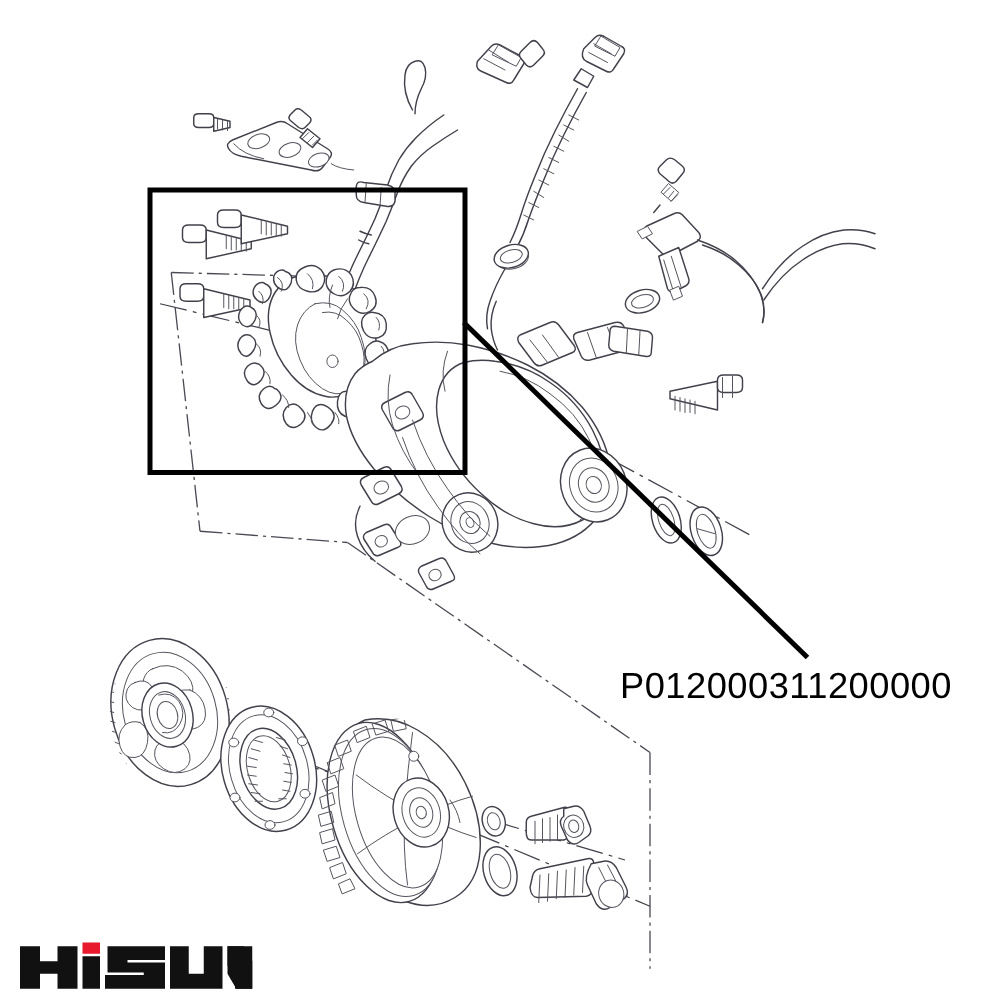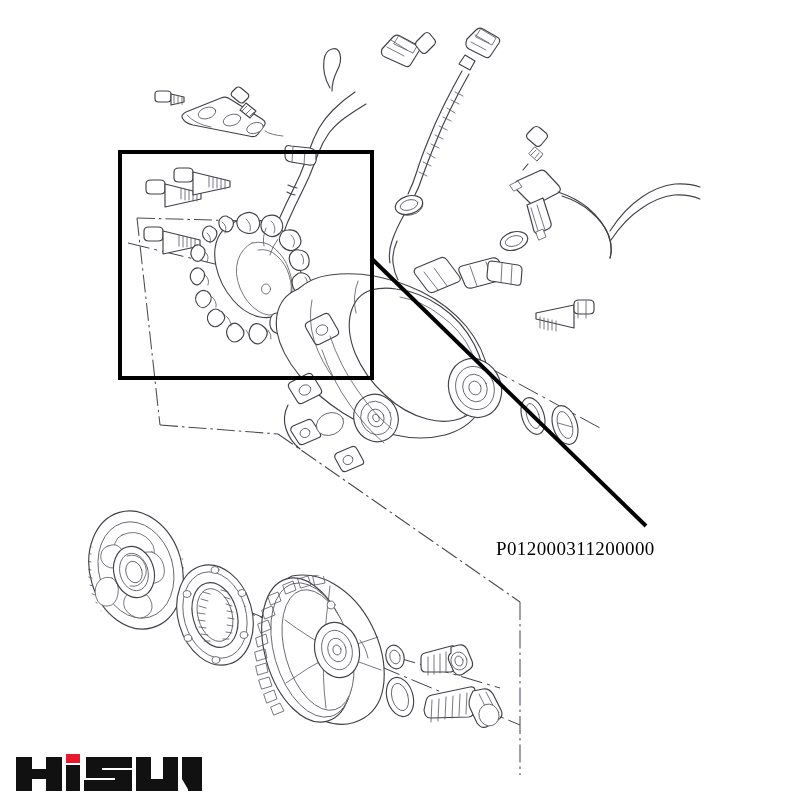--- a/index.html
+++ b/index.html
@@ -25,22 +25,22 @@
   #diagram-svg {
     position: absolute;
     left: 0; top: 0;
     width: 804px;
     height: 801px;
   }
   .partnum {
     position: absolute;
     left: 496px;
     top: 533px;
-    font-family: Liberation Serif, serif;
-    font-size: 19px;
+    font-family: Liberation Sans, sans-serif;
+    font-size: 29px;
     letter-spacing: 0.4px;
     color: #000000;
     white-space: nowrap;
     line-height: 32px;
   }
   #brand-logo {
     position: absolute;
     left: 16px;
     top: 751px;
     width: 186px;

